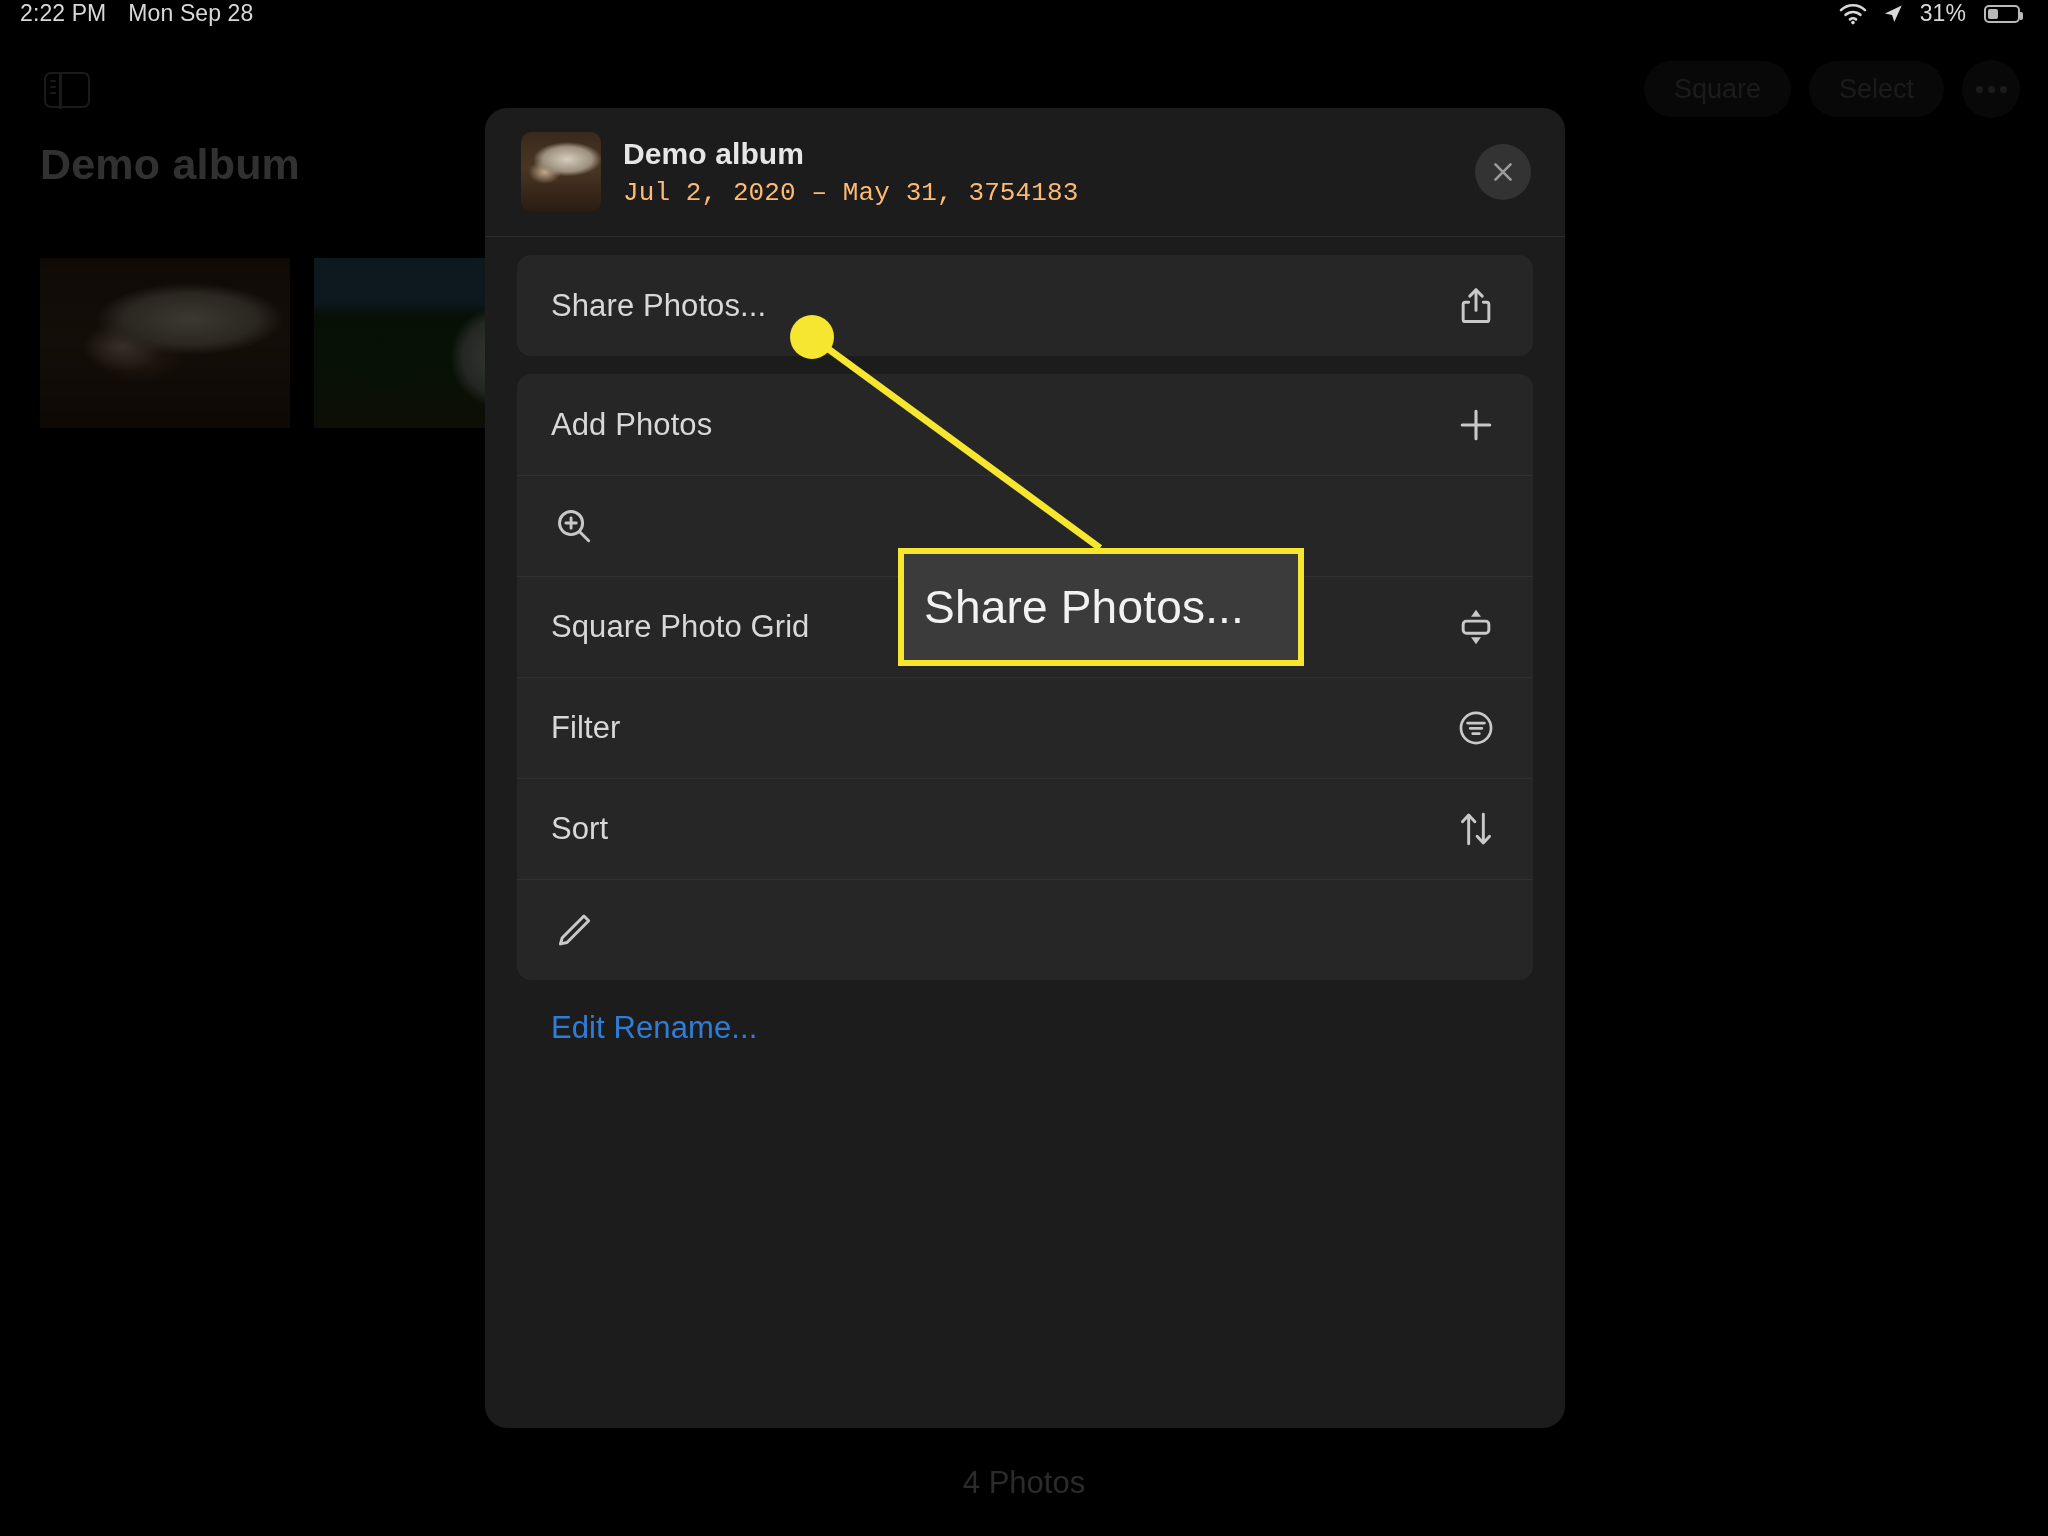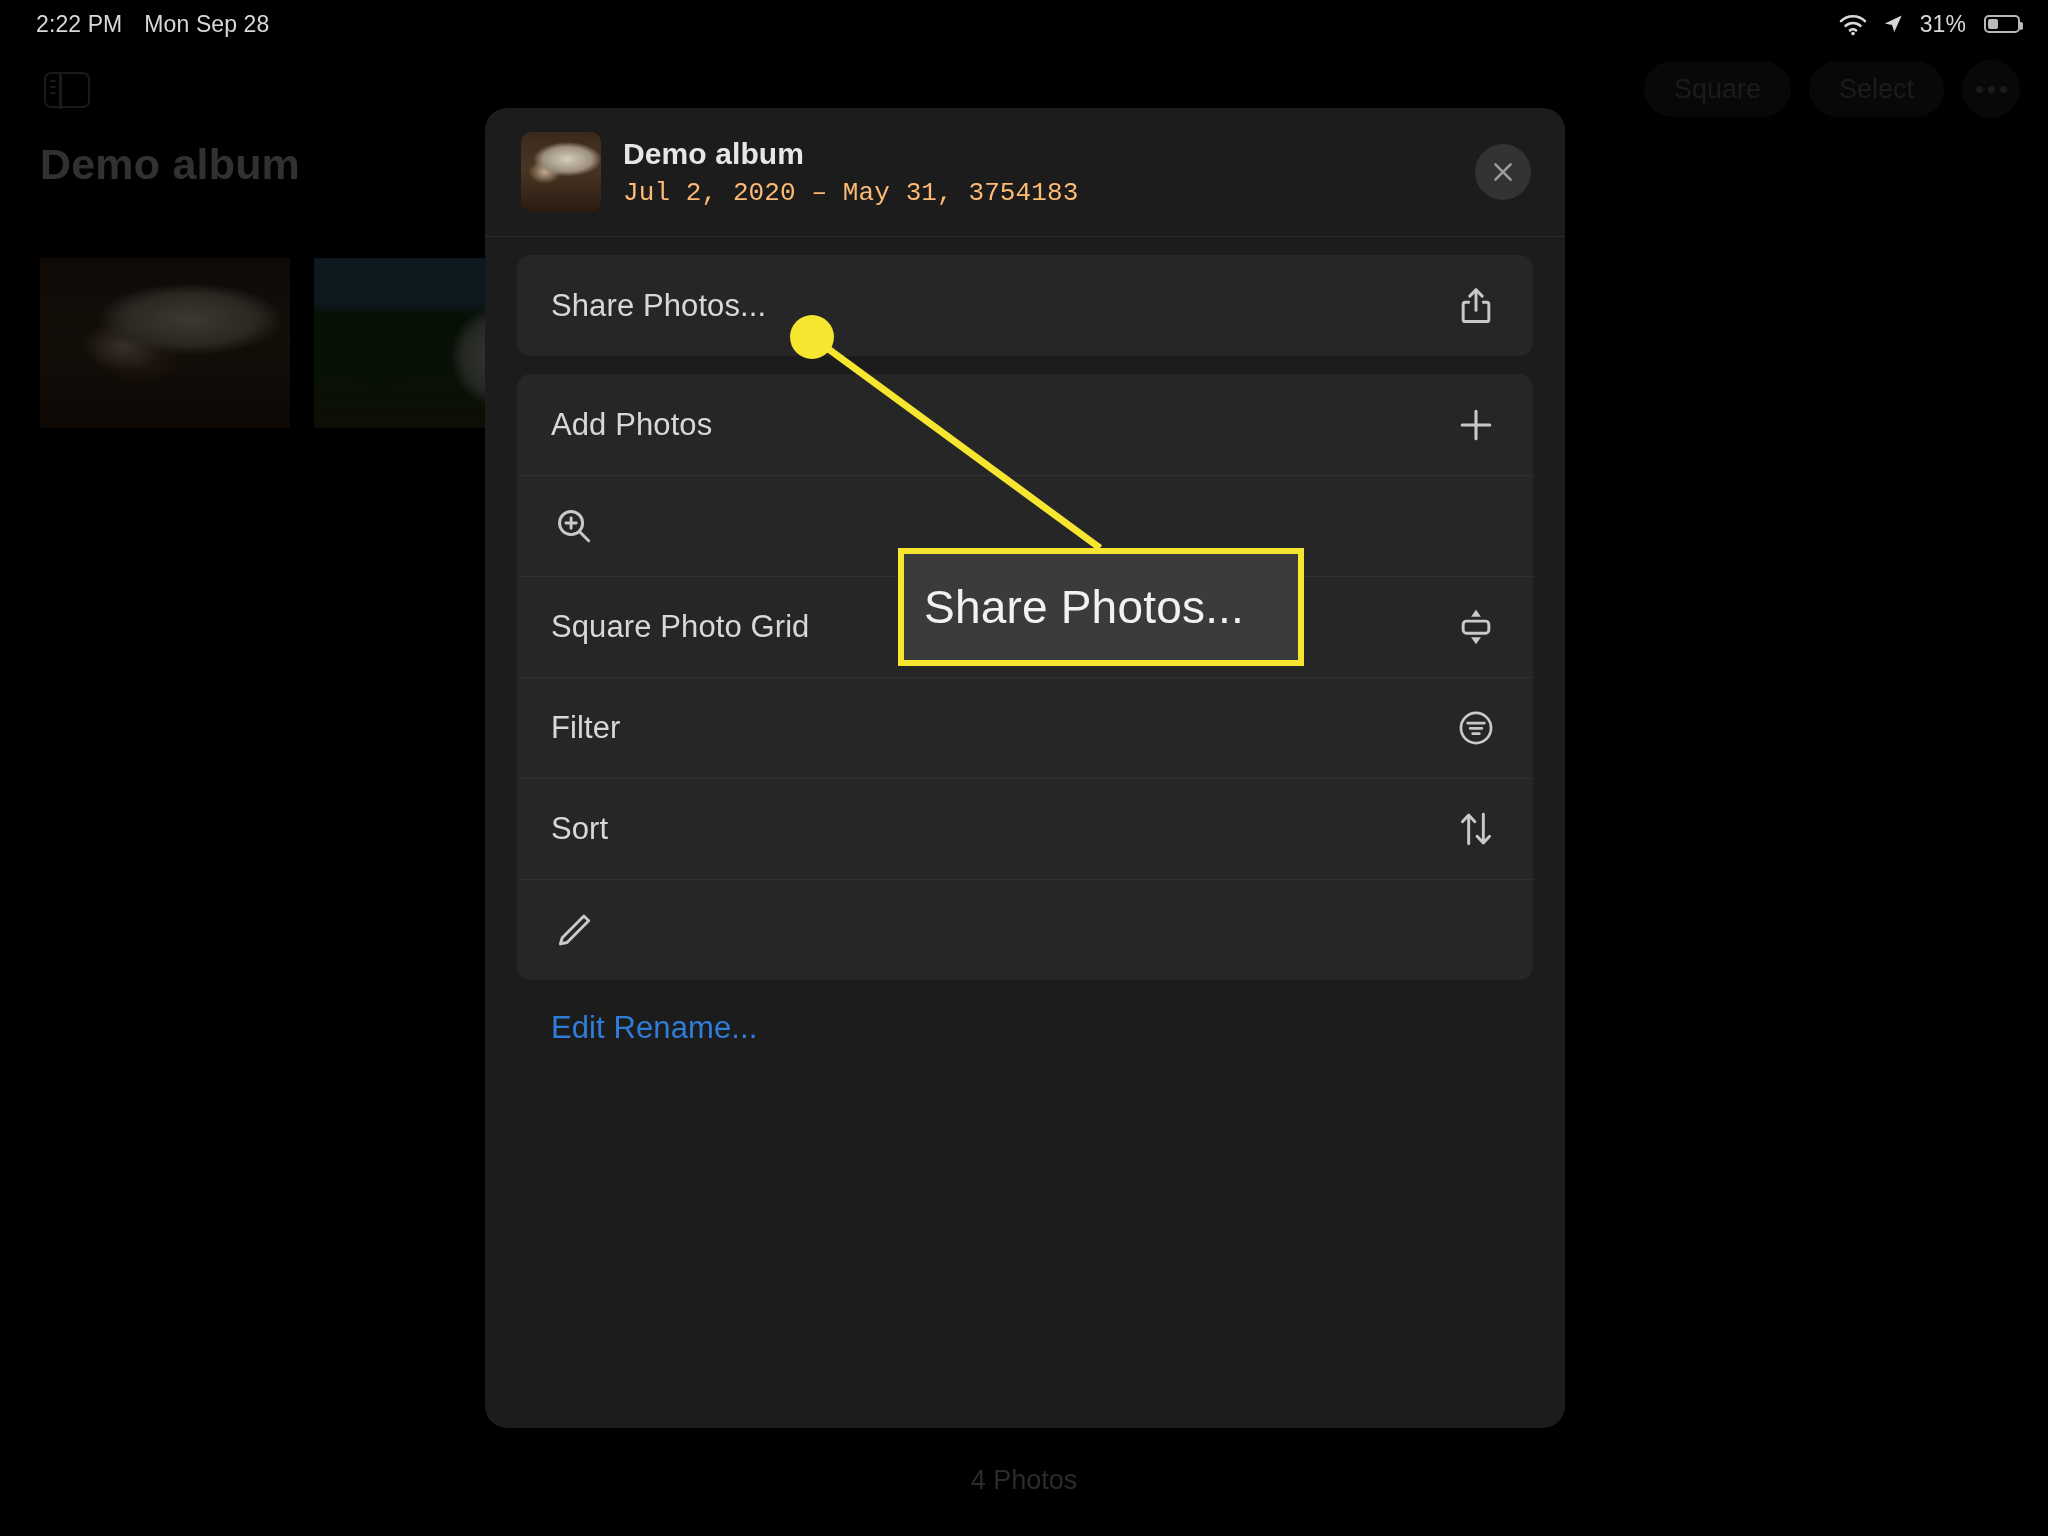--- a/index.html
+++ b/index.html
@@ -14,22 +14,22 @@
     position: relative;
     width: 2048px; height: 1536px;
     background: #000000;
     overflow: hidden;
   }
 
   
   .statusbar {
     position: absolute; top: 0; left: 0;
     width: 2048px; height: 48px;
-    display: flex; align-items: center;
-    padding: 0 28px 0 36px;
+    display: flex; align-items: flex-start;
+    padding: 0 28px 0 20px;
     color: #d8d8d8;
     font-size: 23px;
     letter-spacing: .1px;
     z-index: 40;
   }
   .sb-left { display: flex; align-items: center; gap: 22px; }
   .sb-spacer { flex: 1; }
   .sb-right { display: flex; align-items: center; gap: 14px; }
   .sb-pct { font-size: 23px; color: #d8d8d8; margin-left: 2px; }
 
@@ -114,21 +114,21 @@
       radial-gradient(ellipse 34px 22px at 80% 38%, #6d3327 0%, rgba(70,40,32,0) 72%),
       radial-gradient(ellipse 54px 80px at 26% 50%, #15300f 0%, rgba(14,36,9,0) 76%),
       linear-gradient(180deg, #11290c 0%, #173411 60%, #2d2a17 100%);
     opacity: .62;
   }
   .ph-c { background: #101010; }
   .ph-d { background: #0e0e0e; }
 
   .photos-count {
     position: absolute; left: 0; right: 0; top: 1465px;
-    text-align: center; color: #5f5f5f; font-size: 27px;
+    text-align: center; color: #5f5f5f; font-size: 31px;
     z-index: 2;
   }
 
   
   .scrim {
     position: absolute; inset: 0;
     background: rgba(0,0,0,0.55);
     z-index: 10;
   }
 

